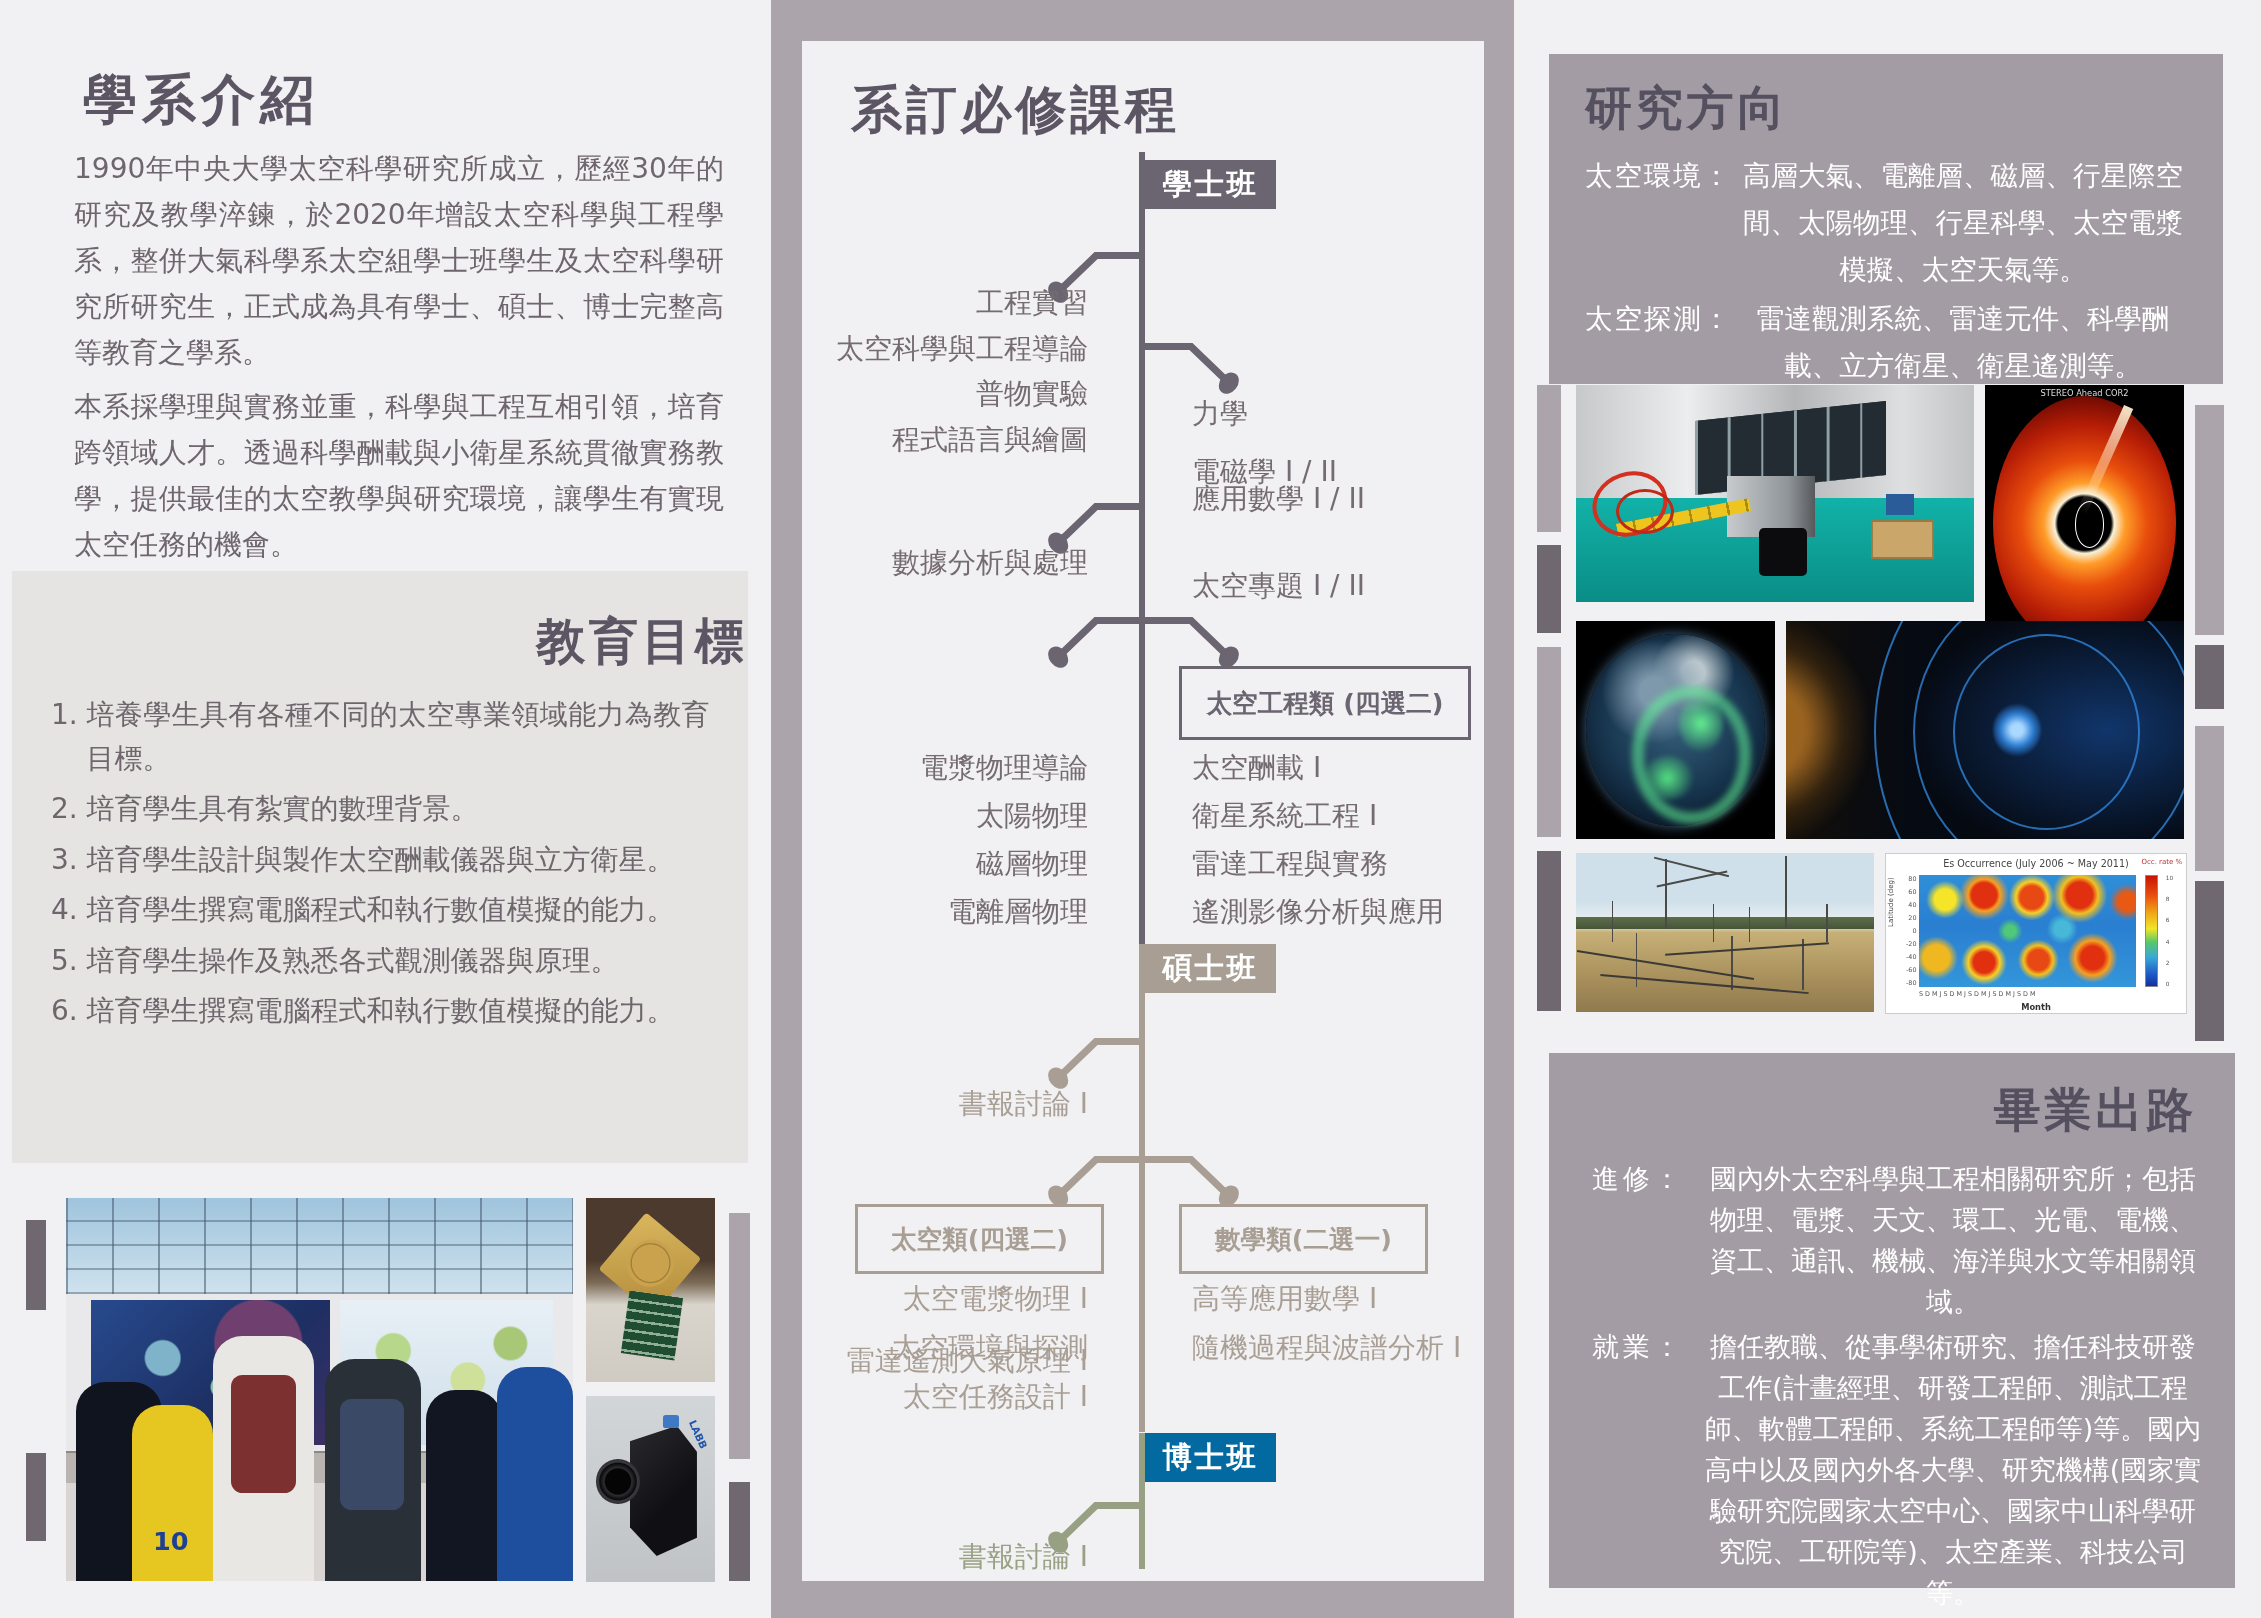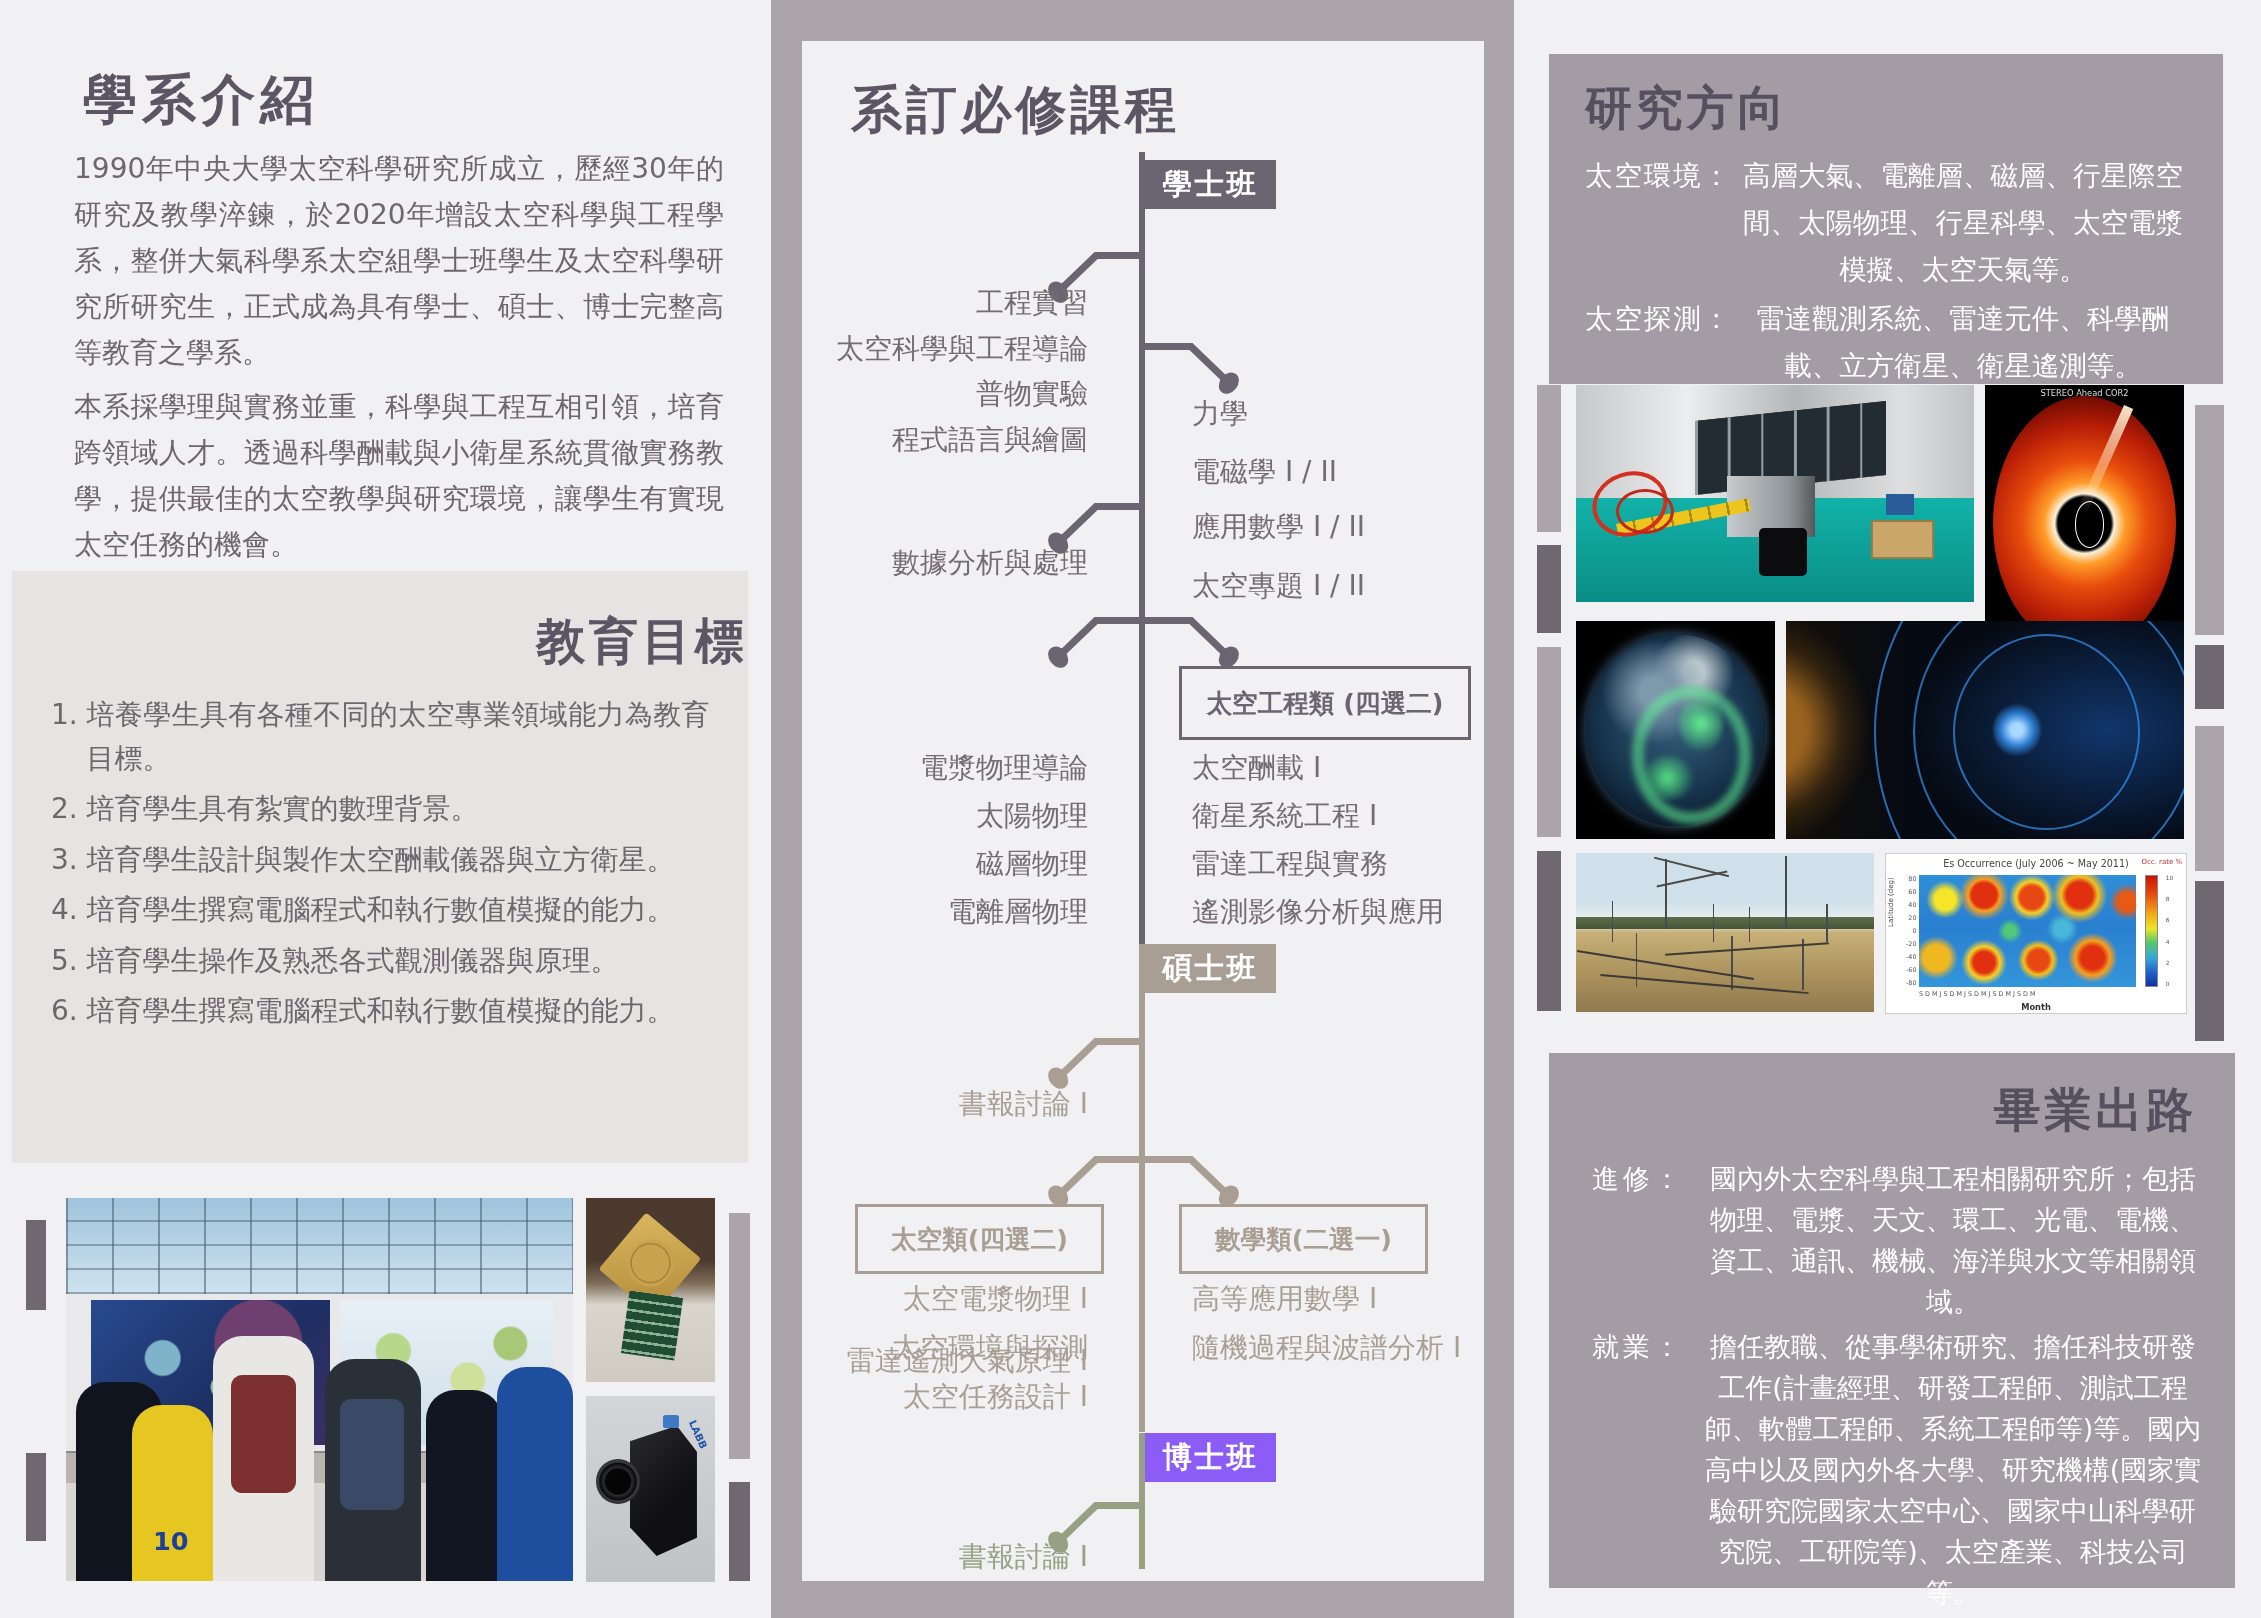--- a/index.html
+++ b/index.html
@@ -239,21 +239,21 @@
   <div class="abs mid-panel" style="left:802px;top:41px;width:682px;height:1540px;"></div>
 
   <div class="abs cur-title" style="left:851px;top:76px;">系訂必修課程</div>
 
   <div class="tl-seg" style="top:152px;height:793px;background:#6b6471;"></div>
   <div class="tl-seg" style="top:944px;height:488px;background:#a89e94;"></div>
   <div class="tl-seg" style="top:1433px;height:136px;background:#97a083;"></div>
 
   <div class="badge" style="top:160px;background:#6b6471;">學士班</div>
   <div class="badge" style="top:944px;background:#a89e94;">碩士班</div>
-  <div class="badge" style="top:1433px;background:#8b5cf6;">博士班</div>
+  <div class="badge" style="top:1433px;background:#0369a1;">博士班</div>
 
   <svg class="branch dark" style="left:1046px;top:251px;" width="96" height="54" viewBox="0 0 150 84">
       <path d="M150 7 H78 L26 57" fill="none" stroke="currentColor" stroke-width="11"></path>
       <ellipse cx="19" cy="64" rx="14" ry="18" transform="rotate(-38 19 64)" fill="currentColor"></ellipse>
     </svg>
   <svg class="branch dark" style="left:1145px;top:342px;" width="96" height="54" viewBox="0 0 150 84">
       <path d="M0 7 H72 L124 57" fill="none" stroke="currentColor" stroke-width="11"></path>
       <ellipse cx="131" cy="64" rx="14" ry="18" transform="rotate(38 131 64)" fill="currentColor"></ellipse>
     </svg>
   <svg class="branch dark" style="left:1046px;top:502px;" width="96" height="54" viewBox="0 0 150 84">
@@ -285,21 +285,21 @@
       <ellipse cx="19" cy="64" rx="14" ry="18" transform="rotate(-38 19 64)" fill="currentColor"></ellipse>
     </svg>
 
   <div class="course al-r c-gray" style="top:284px;">工程實習</div>
   <div class="course al-r c-gray" style="top:330px;">太空科學與工程導論</div>
   <div class="course al-r c-gray" style="top:375px;">普物實驗</div>
   <div class="course al-r c-gray" style="top:421px;">程式語言與繪圖</div>
 
   <div class="course al-l c-gray" style="top:395px;">力學</div>
   <div class="course al-l c-gray" style="top:453px;">電磁學 I / II</div>
-  <div class="course al-l c-gray" style="top:508px;text-align:right;">應用數學 I / II</div>
+  <div class="course al-l c-gray" style="top:480px;text-align:right;">應用數學 I / II</div>
   <div class="course al-l c-gray" style="top:567px;">太空專題 I / II</div>
 
   <div class="course al-r c-gray" style="top:544px;">數據分析與處理</div>
 
   <div class="sel-box dark" style="left:1179px;top:666px;width:286px;height:68px;">太空工程類 (四選二)</div>
 
   <div class="course al-r c-gray" style="top:749px;">電漿物理導論</div>
   <div class="course al-r c-gray" style="top:797px;">太陽物理</div>
   <div class="course al-r c-gray" style="top:845px;">磁層物理</div>
   <div class="course al-r c-gray" style="top:893px;">電離層物理</div>

